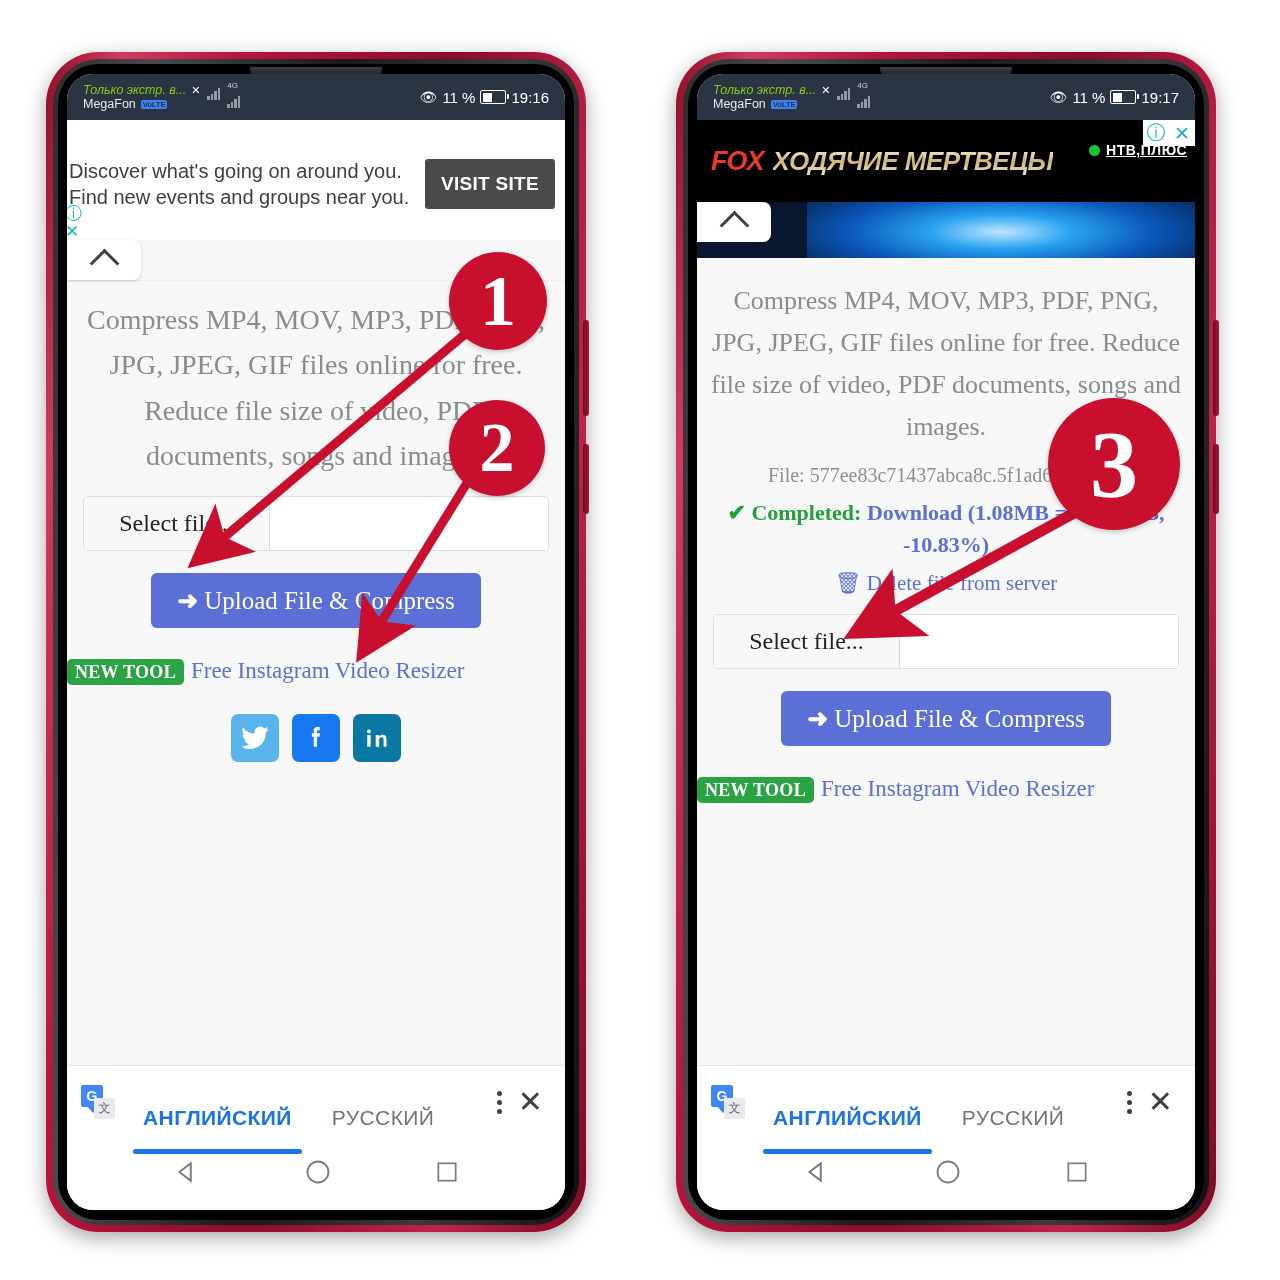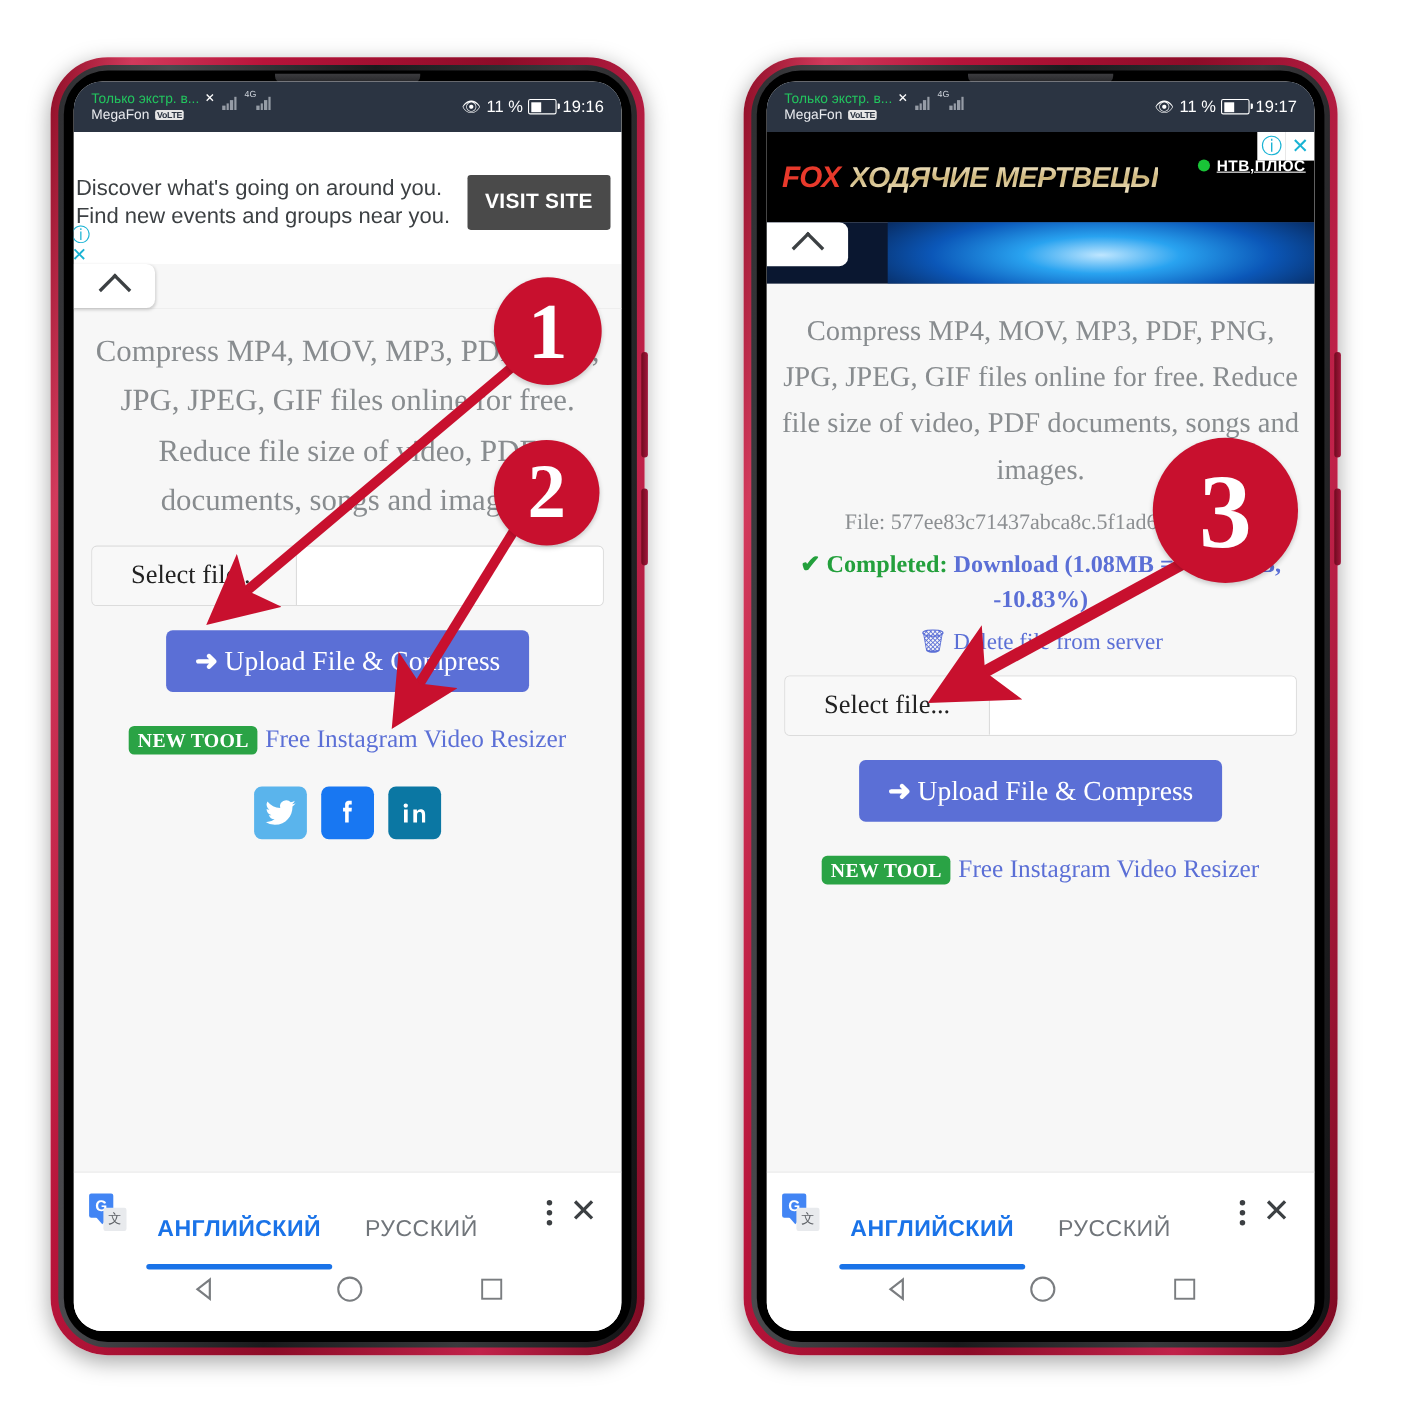--- a/index.html
+++ b/index.html
@@ -43,32 +43,32 @@
   .sidebtn.b2{top:392px;height:70px;}
 
   
   .statusbar{
     height:46px;background:#2b3442;color:#fff;display:flex;align-items:center;
     justify-content:space-between;padding:0 16px;font-size:13px;position:relative;
   }
   .sb-left{display:flex;align-items:flex-start;gap:7px;line-height:1.15;}
   .carrier-lines{display:flex;flex-direction:column;}
   .carrier-row{display:flex;align-items:center;gap:5px;white-space:nowrap;}
-  .carrier-top{font-size:12.5px;color:#22c55e;}
+  .carrier-top{font-size:12.5px;color:#84cc16;font-style:italic;}
   .carrier-bot{font-size:12.5px;color:#e8eaee;}
   .volte{
-    background:#e5e5e5;color:#2b3442;font-size:8px;font-weight:bold;
+    background:#3b82f6;color:#2b3442;font-size:8px;font-weight:bold;
     padding:0 2px;border-radius:2px;letter-spacing:-.3px;
   }
   .xmark{font-size:11px;color:#fff;align-self:center;margin-top:2px;}
   .bars{display:flex;align-items:flex-end;gap:1px;height:14px;margin-top:4px;opacity:.65;}
   .bars i{display:block;width:2.5px;background:#cfd4dc;}
   .bars i:nth-child(1){height:4px}.bars i:nth-child(2){height:6px}
   .bars i:nth-child(3){height:9px}.bars i:nth-child(4){height:12px}
-  .sig2{display:flex;flex-direction:row;align-items:flex-start;margin-top:0;}
+  .sig2{display:flex;flex-direction:column;align-items:flex-start;margin-top:0;}
   .net-label{font-size:8px;color:#cfd4dc;line-height:1;}
   .sb-right{display:flex;align-items:center;gap:5px;font-size:15px;white-space:nowrap;}
   .eye{font-size:14px;}
   .batt{
     display:inline-block;width:24px;height:12px;border:1.6px solid #fff;border-radius:2px;
     position:relative;
   }
   .batt:after{content:"";position:absolute;right:-4px;top:3px;width:2px;height:5px;background:#fff;border-radius:0 1px 1px 0;}
   .batt i{position:absolute;left:1.5px;top:1.5px;bottom:1.5px;width:9px;background:#fff;}
 
@@ -146,21 +146,21 @@
     font-size:24px;color:#222;font-family:"Liberation Serif",serif;
   }
   .fileval{flex:1;background:#fff;}
 
   .upload{
     margin:22px auto 0 auto;background:#5b6fd6;color:#fff;border-radius:6px;
     font-size:25px;padding:13px 0;width:330px;text-align:center;font-family:"Liberation Serif",serif;
   }
   .upload .arw{font-weight:bold;margin-right:6px;}
 
-  .newtool{margin-top:30px;text-align:center;font-size:23px;font-family:"Liberation Serif",serif;}
+  .newtool{margin-top:30px;font-size:23px;font-family:"Liberation Serif",serif;}
   .nt-badge{
     background:#2aa345;color:#fff;font-weight:bold;font-size:18px;padding:3px 8px;border-radius:5px;
     letter-spacing:.3px;margin-right:7px;font-family:"Liberation Serif",serif;
   }
   .nt-link{color:#5b6fd6;}
 
   .share{text-align:center;color:#7c8083;font-size:23px;margin-top:40px;font-family:"Liberation Serif",serif;}
   .socials{display:flex;justify-content:center;gap:13px;margin-top:30px;}
   .soc{width:48px;height:48px;border-radius:7px;display:flex;align-items:center;justify-content:center;}
   .soc.tw{background:#5ab4ec;}

